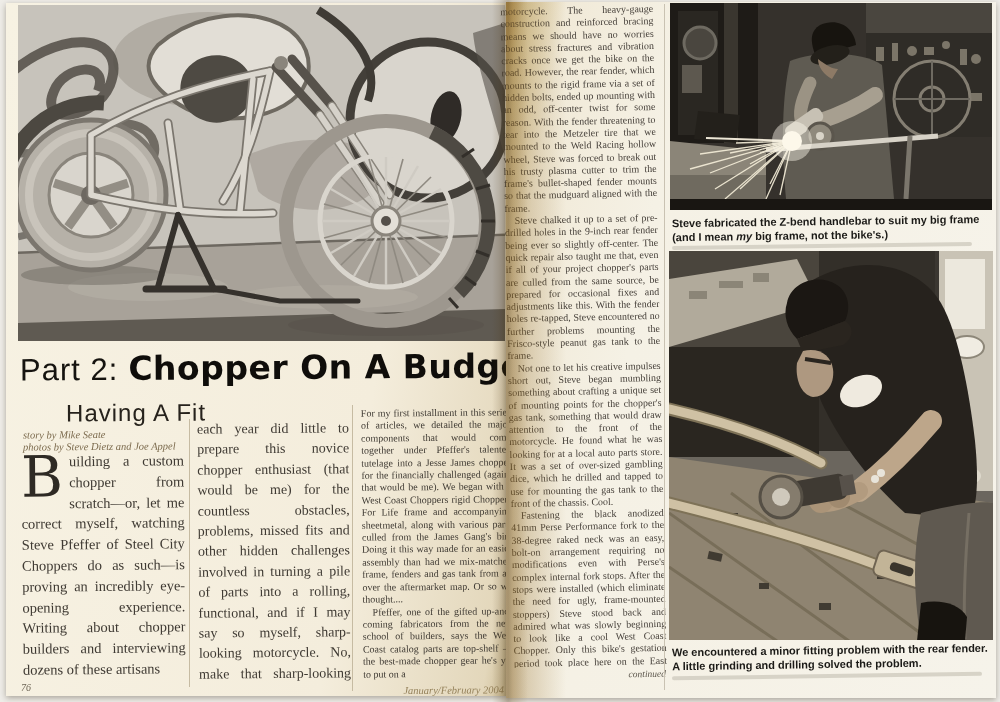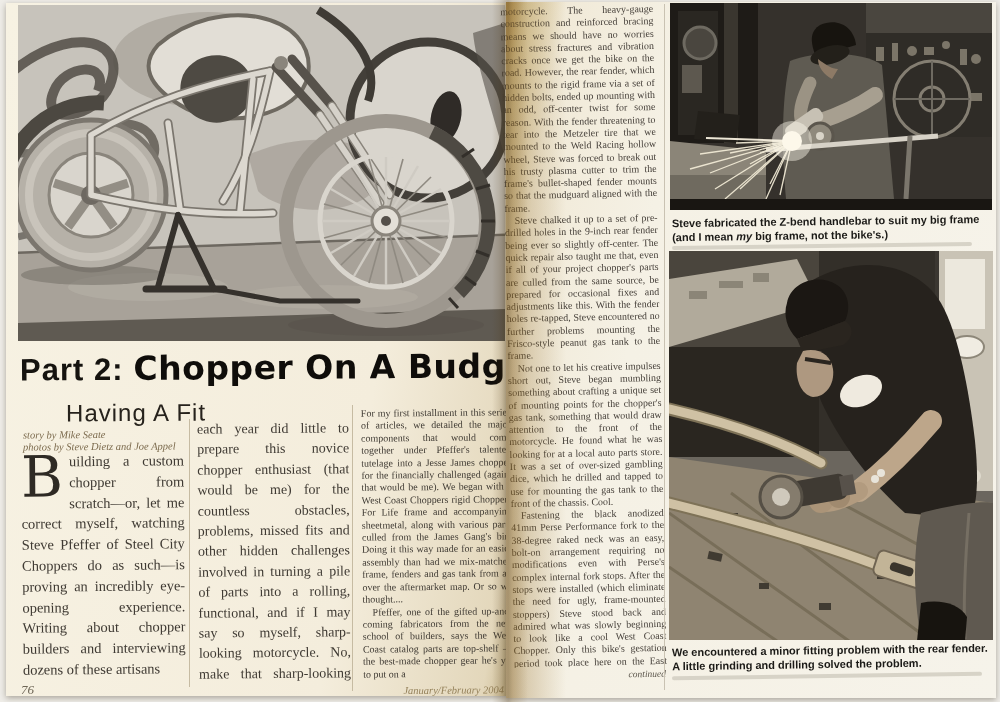--- a/index.html
+++ b/index.html
@@ -11,33 +11,33 @@
   .page-right{left:506px;top:2px;width:490px;height:696px;
               background:linear-gradient(100deg,#c9a96b 0%,#e4d6ad 3%,#f1ead8 10%,#f5f1e5 30%,#f6f3ea 100%);}
   .gutter{position:absolute;left:492px;top:0;width:36px;height:702px;pointer-events:none;
           background:linear-gradient(to right,rgba(80,55,15,0) 0%,rgba(80,55,15,.30) 45%,rgba(120,85,25,.22) 58%,rgba(80,55,15,0) 100%);}
   .abs{position:absolute;}
   .photo{background:#b9b5ad;overflow:hidden;}
   .photo svg{display:block;}
 
   
   .titleblock{left:14px;top:345px;width:482px;white-space:nowrap;transform:rotate(-.35deg);}
-  .kicker{font-family:"Liberation Sans",sans-serif;font-weight:700;font-size:31px;letter-spacing:1px;color:#15130f;}
+  .kicker{font-family:"Liberation Sans",sans-serif;font-weight:400;font-size:31px;letter-spacing:1px;color:#15130f;}
   .bigtitle{font-family:"DejaVu Sans",sans-serif;font-weight:900;font-size:33px;letter-spacing:.5px;color:#0f0d0a;margin-left:10px;}
   .subtitle{left:16px;top:396px;font-family:Liberation Sans, sans-serif;font-size:24px;letter-spacing:1px;color:#26221c;transform:rotate(-.35deg);margin-left:44px;}
   .byline{left:17px;top:426px;width:170px;font-style:italic;font-size:10.5px;line-height:12px;color:#7d6c4f;transform:rotate(-.4deg);}
   .bodycol{color:#3f3a33;text-align:justify;overflow:hidden;transform:rotate(-.5deg);}
   .col1{left:16px;top:448px;width:163px;height:234px;font-size:14.5px;line-height:20.8px;}
   .col2{left:192px;top:416px;width:152px;height:268px;font-size:14px;line-height:20.4px;}
   .col3{left:356px;top:404px;width:150px;height:280px;font-size:10px;line-height:12.4px;}
   .col3 p{margin:0;}
   .col3 p + p{text-indent:10px;}
   .dropcap{float:left;font-family:"DejaVu Serif",serif;font-size:57px;line-height:46px;padding:2px 6px 0 0;color:#2e2a24;}
   .colrule{width:1px;background:#c6bba2;}
-  .pagenum{font-style:italic;font-size:13px;color:#6d6555;text-align:right;}
+  .pagenum{font-style:italic;font-size:10px;color:#6d6555;text-align:right;}
   .footer{left:318px;top:682px;width:180px;text-align:right;font-style:italic;font-size:10.5px;color:#94815a;transform:rotate(-.5deg);}
 
   
   .rcol{left:8px;top:4px;width:153px;height:662px;font-size:10px;line-height:12.3px;color:#46403a;
         text-align:justify;overflow:hidden;transform:rotate(-1.2deg);transform-origin:left bottom;}
   .rcol p{margin:0;}
   .rcol p + p{text-indent:10px;}
   .continued{left:8px;top:668px;width:152px;text-align:right;font-style:italic;font-size:9.5px;color:#5a544a;transform:rotate(-1deg);}
   .caption{font-family:"Liberation Sans",sans-serif;font-weight:bold;font-size:11px;line-height:13.5px;color:#1b1a17;transform:rotate(-.8deg);}
   .divbar{height:4px;border-radius:2px;background:#d7d3c7;transform:rotate(-.8deg);}

